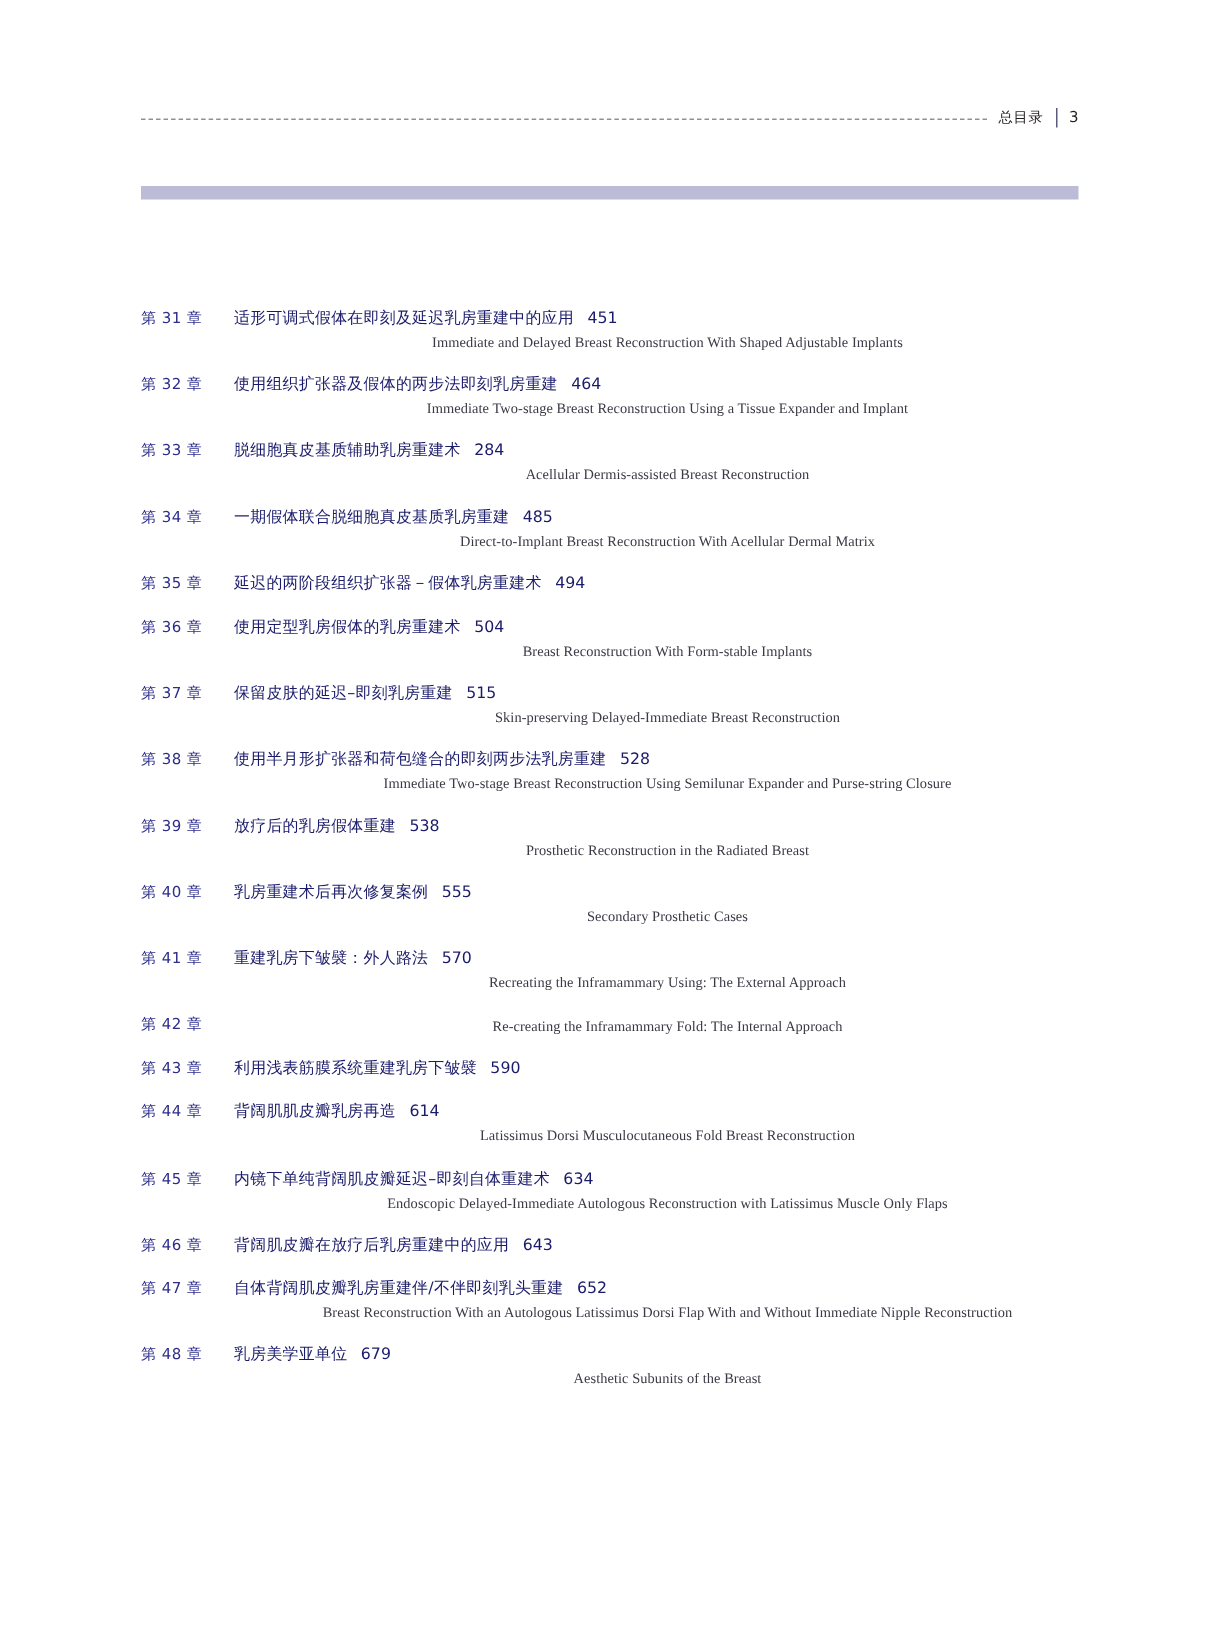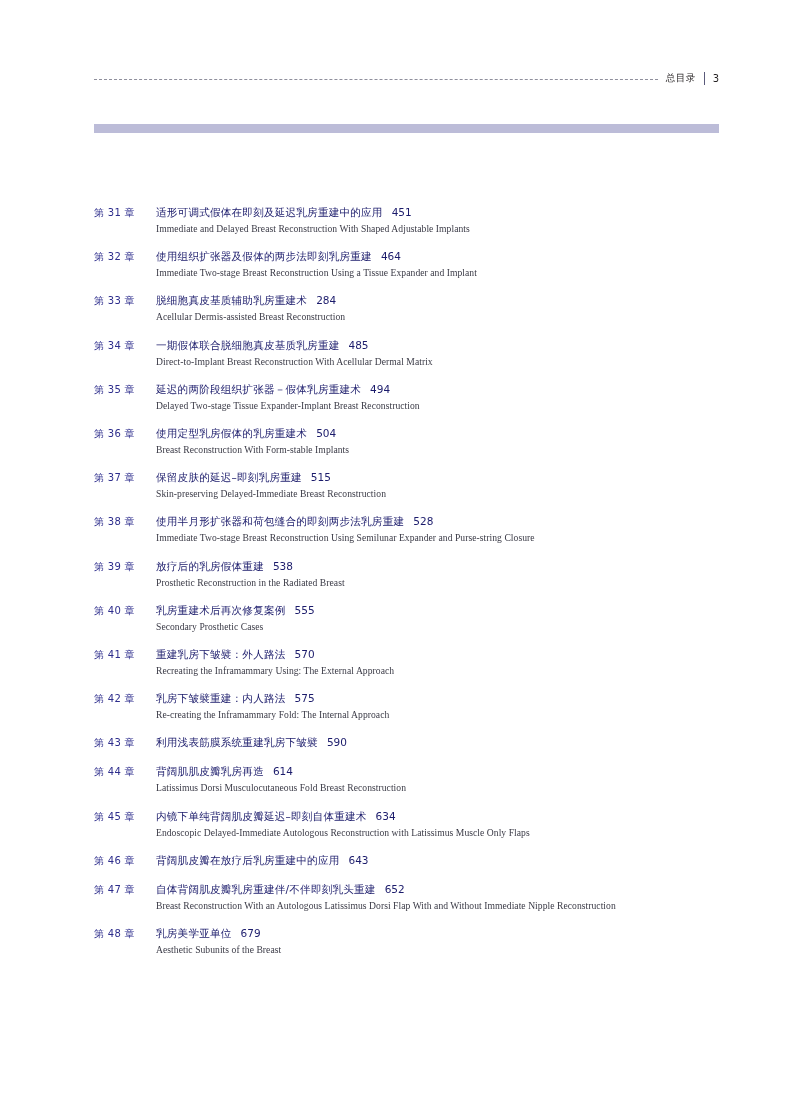--- a/index.html
+++ b/index.html
@@ -112,20 +112,21 @@
     margin-left: 9px;
     letter-spacing: 0;
   }
   .title-en {
     font-family: "Liberation Serif", serif;
     font-size: 9.6px;
     color: #3a3a46;
     line-height: 13px;
     margin-top: 2px;
     letter-spacing: 0.05px;
+    text-align: center;
   }
 </style>
 </head>
 <body>
 
 <div class="page">
 
   <div class="header">
     <div class="header-rule"></div>
     <div class="header-label">总目录</div>
@@ -161,21 +162,20 @@
         <div class="chap-no">第 34 章</div>
         <div class="entry-body">
           <div class="title-zh"><span>一期假体联合脱细胞真皮基质乳房重建</span><span class="pageref">485</span></div>
           <div class="title-en">Direct-to-Implant Breast Reconstruction With Acellular Dermal Matrix</div>
         </div>
       </div>
       <div class="toc-entry">
         <div class="chap-no">第 35 章</div>
         <div class="entry-body">
           <div class="title-zh"><span>延迟的两阶段组织扩张器－假体乳房重建术</span><span class="pageref">494</span></div>
-          <div class="title-en">Delayed Two-stage Tissue Expander‐Implant Breast Reconstruction</div>
         </div>
       </div>
       <div class="toc-entry">
         <div class="chap-no">第 36 章</div>
         <div class="entry-body">
           <div class="title-zh"><span>使用定型乳房假体的乳房重建术</span><span class="pageref">504</span></div>
           <div class="title-en">Breast Reconstruction With Form-stable Implants</div>
         </div>
       </div>
       <div class="toc-entry">
@@ -209,21 +209,20 @@
       <div class="toc-entry">
         <div class="chap-no">第 41 章</div>
         <div class="entry-body">
           <div class="title-zh"><span>重建乳房下皱襞：外人路法</span><span class="pageref">570</span></div>
           <div class="title-en">Recreating the Inframammary Using: The External Approach</div>
         </div>
       </div>
       <div class="toc-entry">
         <div class="chap-no">第 42 章</div>
         <div class="entry-body">
-          <div class="title-zh"><span>乳房下皱襞重建：内人路法</span><span class="pageref">575</span></div>
           <div class="title-en">Re-creating the Inframammary Fold: The Internal Approach</div>
         </div>
       </div>
       <div class="toc-entry">
         <div class="chap-no">第 43 章</div>
         <div class="entry-body">
           <div class="title-zh"><span>利用浅表筋膜系统重建乳房下皱襞</span><span class="pageref">590</span></div>
         </div>
       </div>
       <div class="toc-entry">

